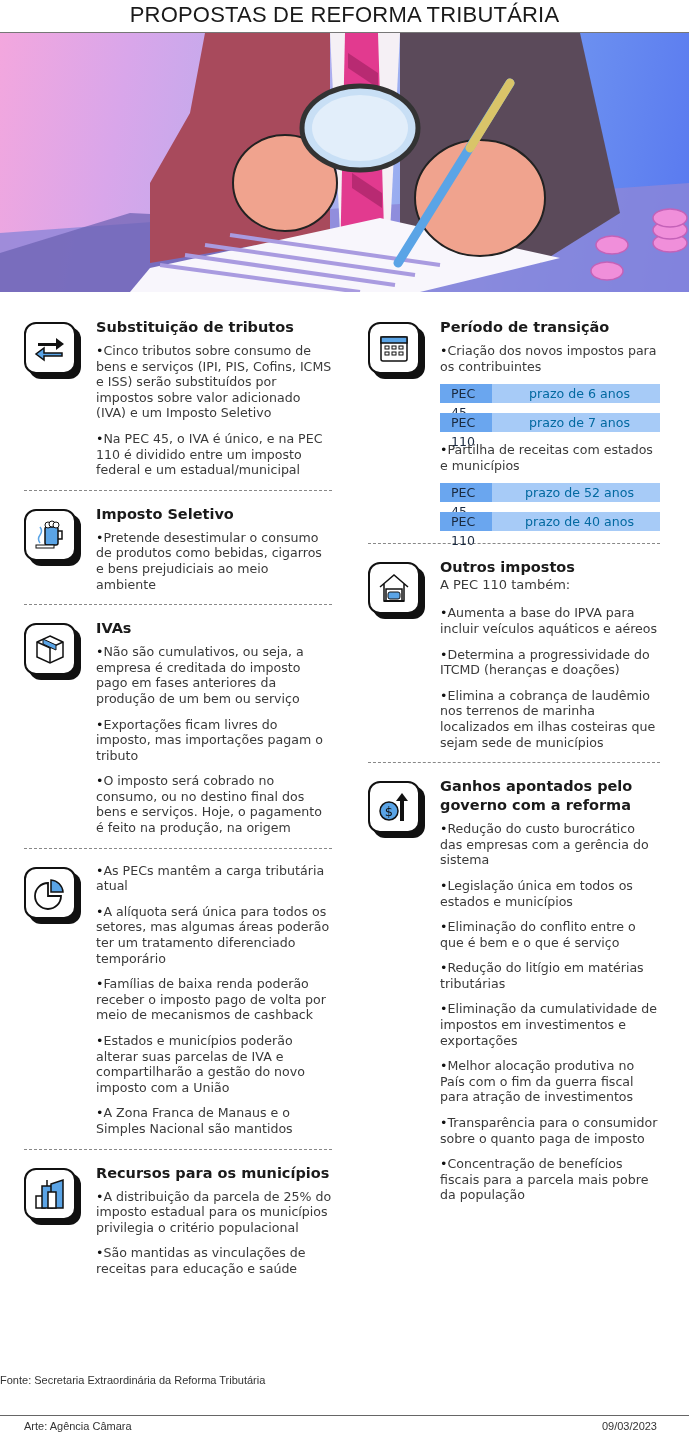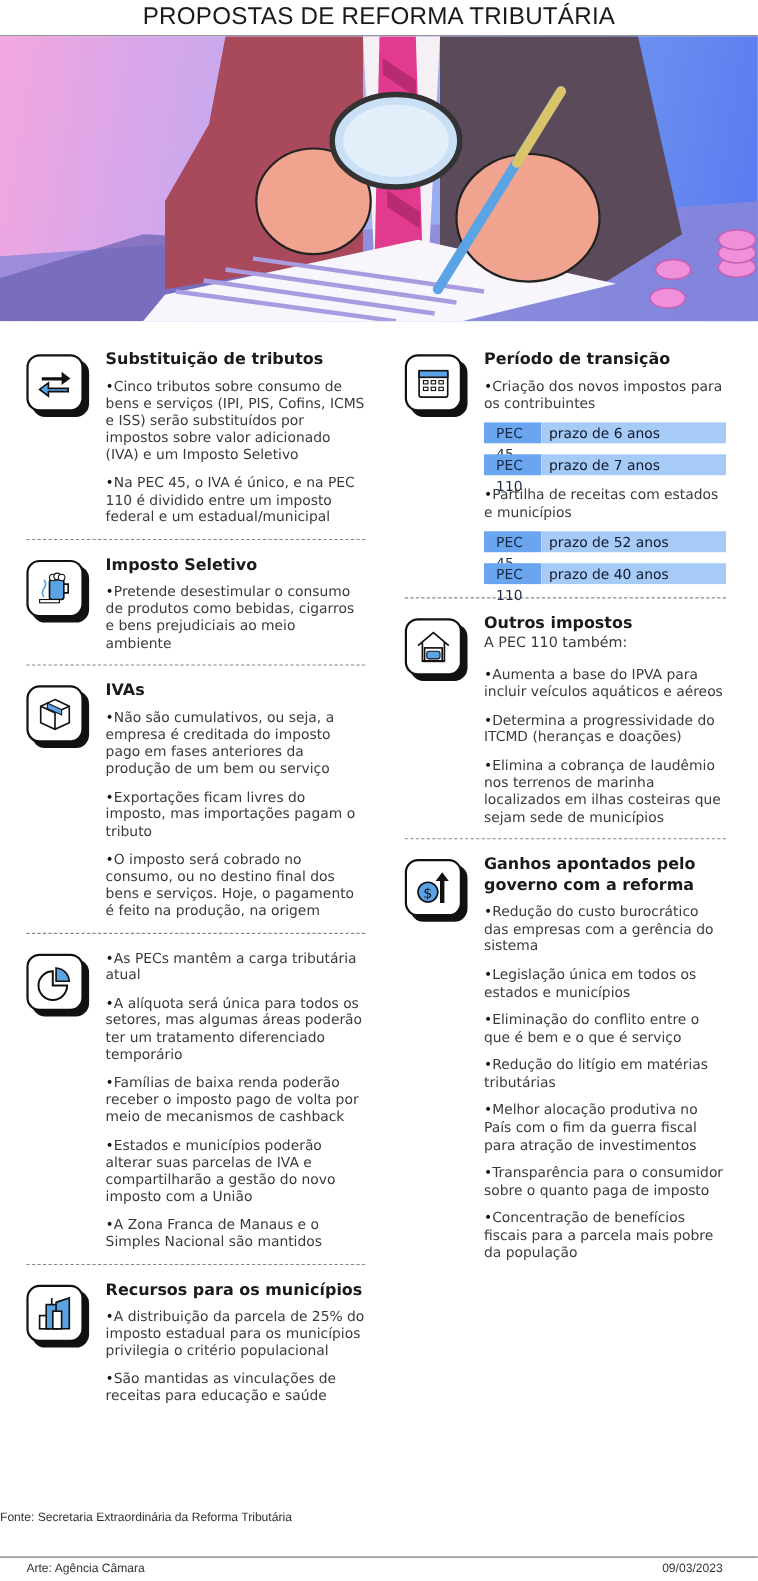--- a/index.html
+++ b/index.html
@@ -40,21 +40,21 @@
   .sec-sub { font-size: 13px; color: #3a3a3a; line-height: 16px; margin-top: -6px; margin-bottom: 12px; }
   .bullet {
     font-size: 12.6px; line-height: 15.6px; color: #3a3a3a; margin-bottom: 10px;
   }
   .bullet::before { content: "\2022 "; color: #111; }
   .divider {
     border-top: 1px dashed #888; margin: 12px 0 14px 0;
   }
   .pec-row { display: flex; height: 19px; margin-bottom: 10px; font-size: 12.6px; line-height: 19px; }
   .pec-label { width: 52px; background: #6aa6ef; color: #1a2a40; padding-left: 11px; }
-  .pec-value { flex: 1; background: #a7cbf7; color: #0f172a; padding-left: 7px; }
+  .pec-value { flex: 1; background: #a7cbf7; color: #0369a1; padding-left: 7px; text-align: center; }
   .source {
     position: absolute; top: 1374px; left: 0; width: 689px; text-align: left;
     font-family: "Liberation Sans", sans-serif; font-size: 11px; color: #333;
   }
   .footer-line { position: absolute; top: 1415px; left: 0; width: 689px; border-top: 1.5px solid #666; }
   .footer-left { position: absolute; top: 1420px; left: 24px; font-family: "Liberation Sans", sans-serif; font-size: 11px; color: #333; }
   .footer-right { position: absolute; top: 1420px; right: 32px; font-family: "Liberation Sans", sans-serif; font-size: 11px; color: #333; }
 </style>
 </head>
 <body>
@@ -246,20 +246,21 @@
           <circle cx="13" cy="22" r="9" fill="#5aa4e6" stroke="#111" stroke-width="1.5"></circle>
           <text x="13" y="27" font-size="13" text-anchor="middle" fill="#111" font-family="DejaVu Sans, sans-serif">$</text>
           <path d="M24 32 V12 H20 L26 4 L32 12 H28 V32 Z" fill="#111"></path>
         </svg>
     </div>
     <div class="sec-title">Ganhos apontados pelo governo com a reforma</div>
     <div class="bullet">Redução do custo burocrático das empresas com a gerência do sistema</div>
     <div class="bullet">Legislação única em todos os estados e municípios</div>
     <div class="bullet">Eliminação do conflito entre o que é bem e o que é serviço</div>
     <div class="bullet">Redução do litígio em matérias tributárias</div>
+    <div class="bullet">Eliminação da cumulatividade de impostos em investimentos e exportações</div>
     <div class="bullet">Melhor alocação produtiva no País com o fim da guerra fiscal para atração de investimentos</div>
     <div class="bullet">Transparência para o consumidor sobre o quanto paga de imposto</div>
     <div class="bullet">Concentração de benefícios fiscais para a parcela mais pobre da população</div>
   </div>
 </div>
 
 <div class="source">Fonte: Secretaria Extraordinária da Reforma Tributária</div>
 <div class="footer-line"></div>
 <div class="footer-left">Arte: Agência Câmara</div>
 <div class="footer-right">09/03/2023</div>

